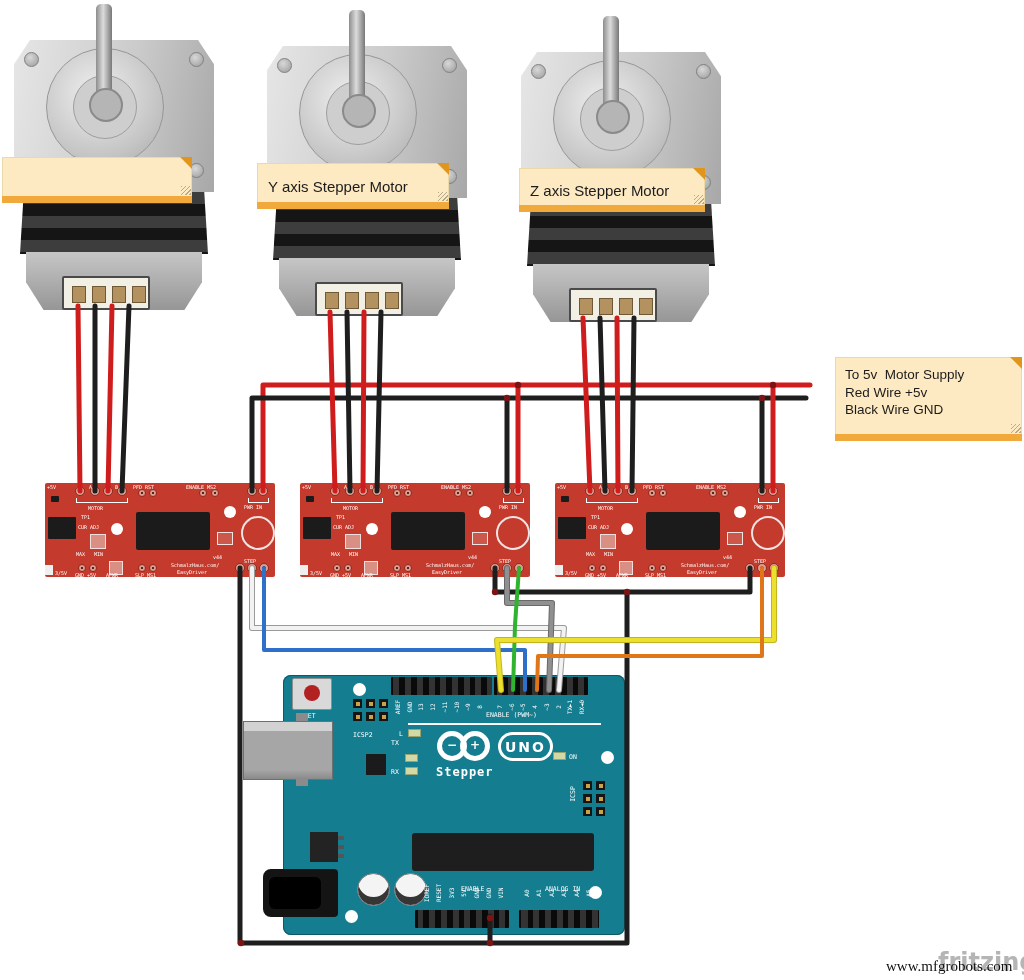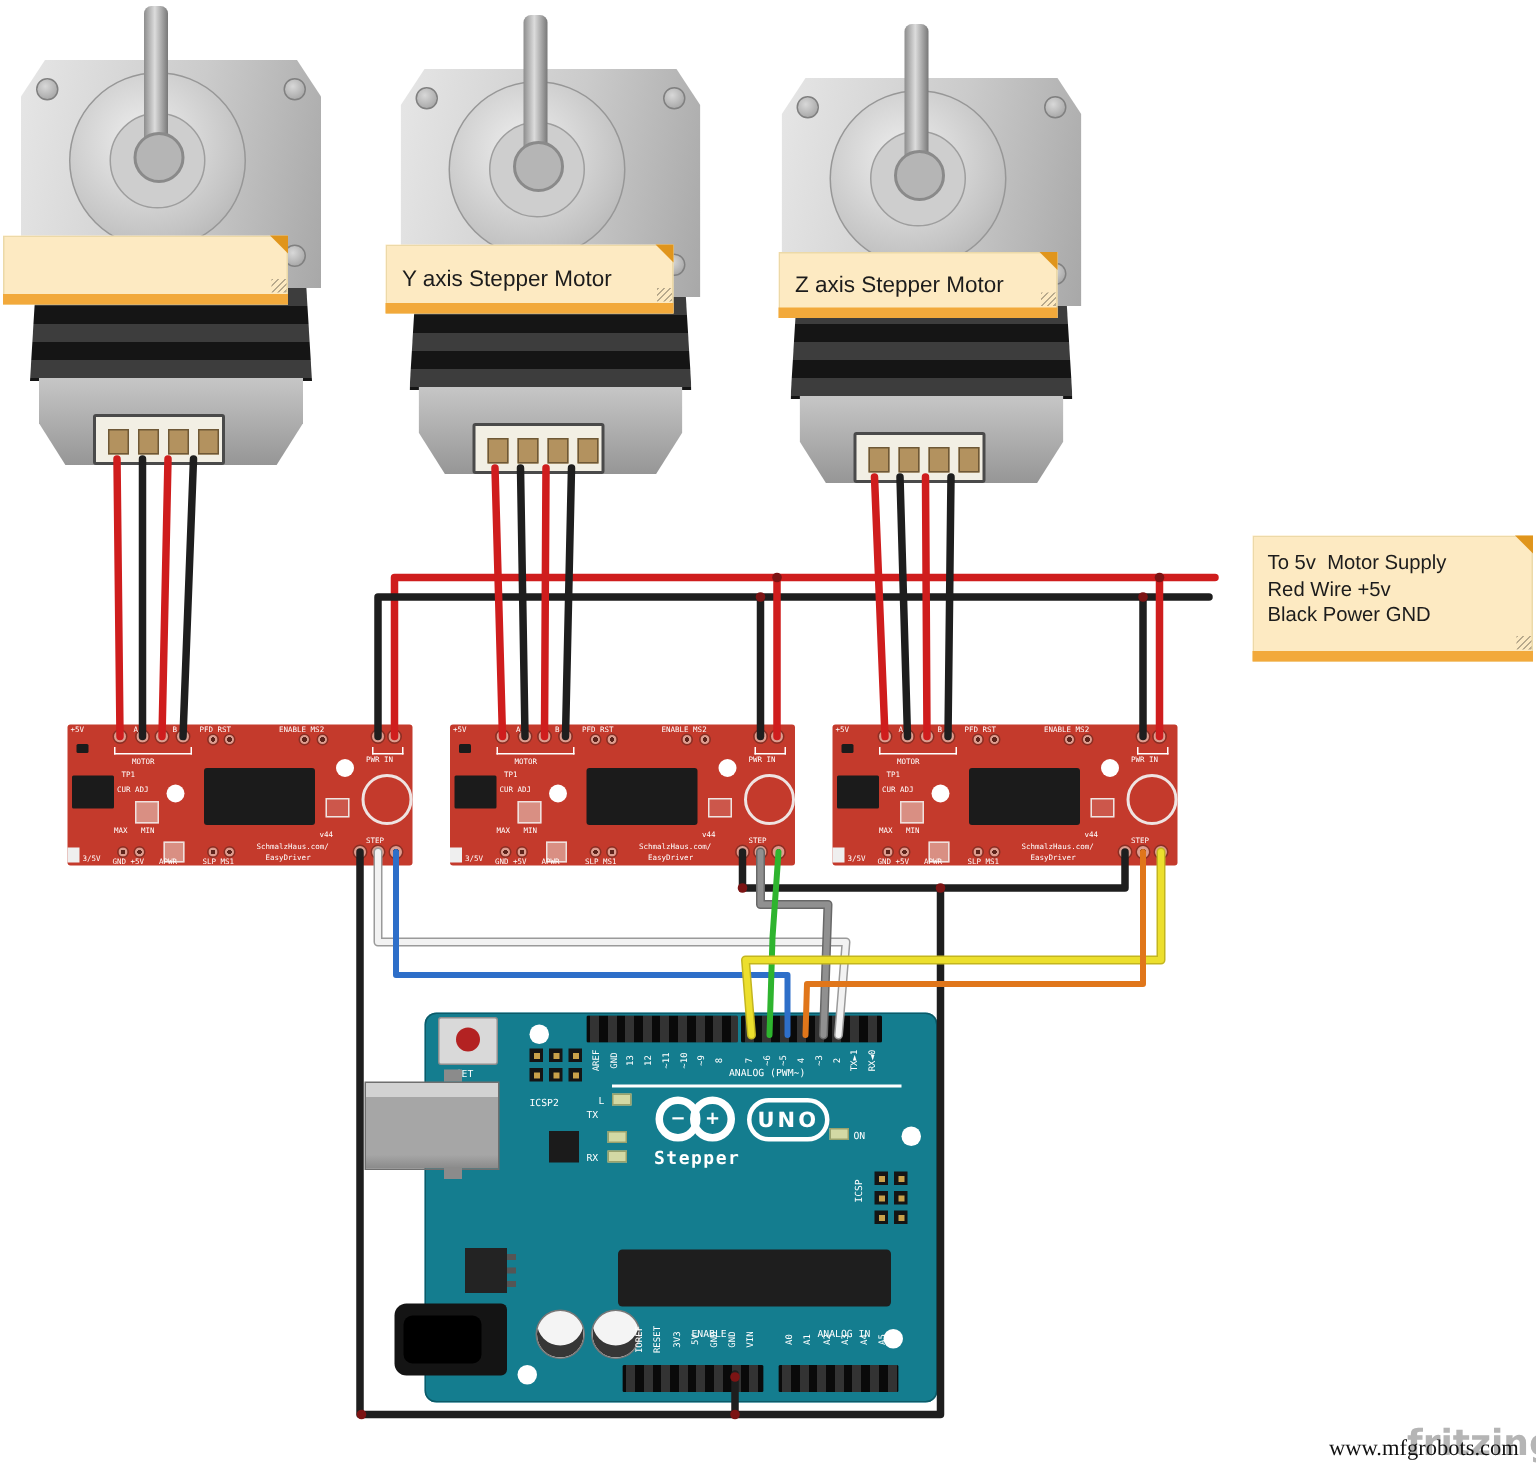--- a/index.html
+++ b/index.html
@@ -291,21 +291,21 @@
   </div>
 
   <div id="arduino">
     <div class="a-hole" style="left:70px;top:8px"></div>
     <div class="a-hole" style="left:318px;top:76px"></div>
     <div class="a-hole" style="left:62px;top:235px"></div>
     <div class="a-hole" style="left:306px;top:211px"></div>
 
     <div class="hdr" style="left:108px;top:2px;width:101px"></div>
     <div class="hdr" style="left:211px;top:2px;width:94px"></div>
-    <div class="silk" style="left:203px;top:36px">ANALOG (PWM~)</div>
+    <div class="silk" style="left:203px;top:36px">ENABLE (PWM~)</div>
     <div style="position:absolute;left:125px;top:48px;width:193px;height:1.5px;background:#fff"></div>
 
     <div style="position:absolute;left:9px;top:3px;width:38px;height:30px;background:#d9d9d9;border:1px solid #8e8e8e;border-radius:2px">
       <div style="position:absolute;left:11px;top:6px;width:16px;height:16px;border-radius:50%;background:#b32222"></div>
     </div>
     <div class="silk" style="left:13px;top:37px">RESET</div>
 
     <div>
       <div class="icsp-pin" style="left:70px;top:24px"></div>
         <div class="icsp-pin" style="left:83px;top:24px"></div>
@@ -409,21 +409,21 @@
   </div>
   <div class="note" style="left:519px;top:168px;width:186px;height:44px">
     <div class="ntext">Z axis Stepper Motor</div>
     <div class="bar"></div>
     <div class="fold"></div>
     <div class="hatch"></div>
   </div>
   <div class="note" style="left:835px;top:357px;width:187px;height:84px;padding-top:9px;box-sizing:border-box">
     <div class="pnote-line">To 5v  Motor Supply</div>
     <div class="pnote-line">Red Wire +5v</div>
-    <div class="pnote-line">Black Power GND</div>
+    <div class="pnote-line">Black Wire GND</div>
     <div class="bar"></div>
     <div class="fold"></div>
     <div class="hatch"></div>
   </div>
 
   <svg id="wires" width="1024" height="980" viewBox="0 0 1024 980">
       <polyline points="263,491 263,385 810,385" fill="none" stroke="#cf1d1d" stroke-width="5" stroke-linejoin="round" stroke-linecap="round"></polyline>
       <polyline points="252,491 252,398 806,398" fill="none" stroke="#1e1e1e" stroke-width="5" stroke-linejoin="round" stroke-linecap="round"></polyline>
       <polyline points="518,491 518,385" fill="none" stroke="#cf1d1d" stroke-width="5" stroke-linejoin="round" stroke-linecap="round"></polyline>
       <polyline points="773,491 773,385" fill="none" stroke="#cf1d1d" stroke-width="5" stroke-linejoin="round" stroke-linecap="round"></polyline>

